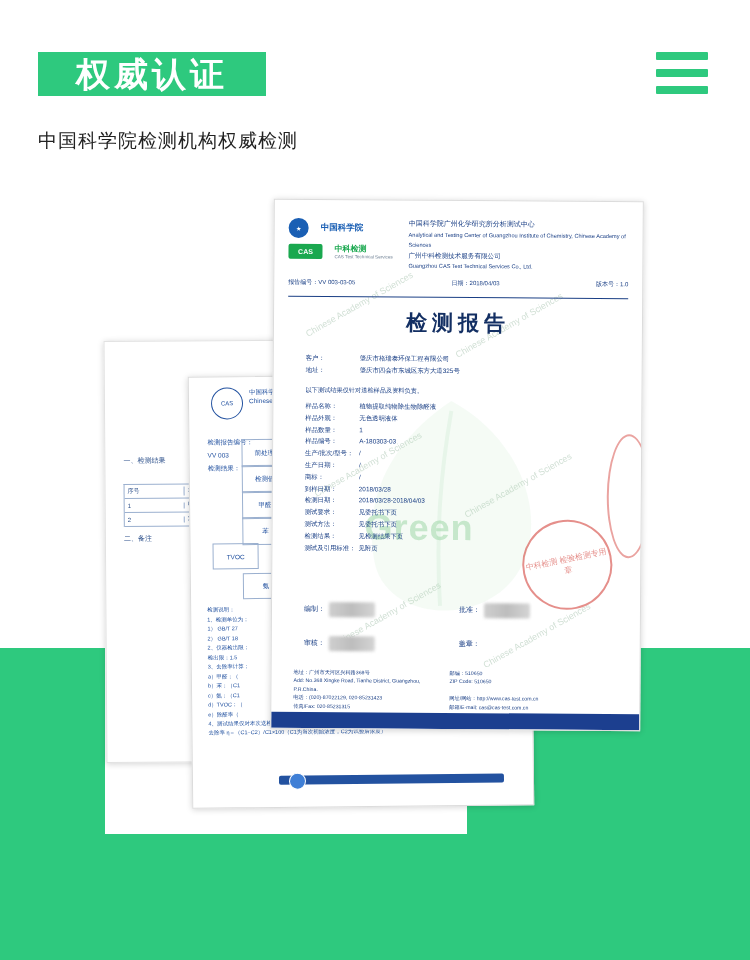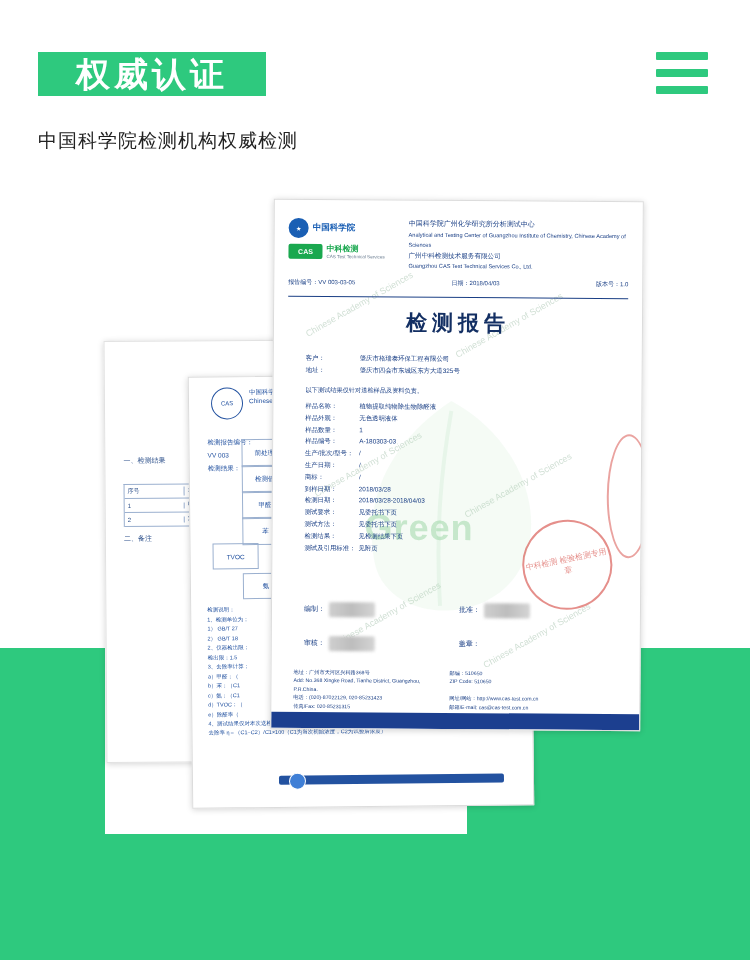--- a/index.html
+++ b/index.html
@@ -213,21 +213,21 @@
   .cf-inner { position: absolute; inset: 0; }
 
   .cf-topline {
     position: absolute;
     left: 14px; right: 14px; top: 18px;
     display: flex;
     gap: 8px;
   }
   .cf-logos { width: 112px; }
   .cas-row {
-    display: flex; align-items: center; gap: 4px; margin-bottom: 5px;
+    display: flex; align-items: center; gap: 12px; margin-bottom: 5px;
   }
   .cas-circle {
     width: 20px; height: 20px; border-radius: 50%;
     background: #1a5fb4; color: #fff;
     display:flex; align-items:center; justify-content:center;
     font-size: 6px;
   }
   .cas-badge {
     width: 34px; height: 15px;
     background: #1aa84f; color: #fff;

